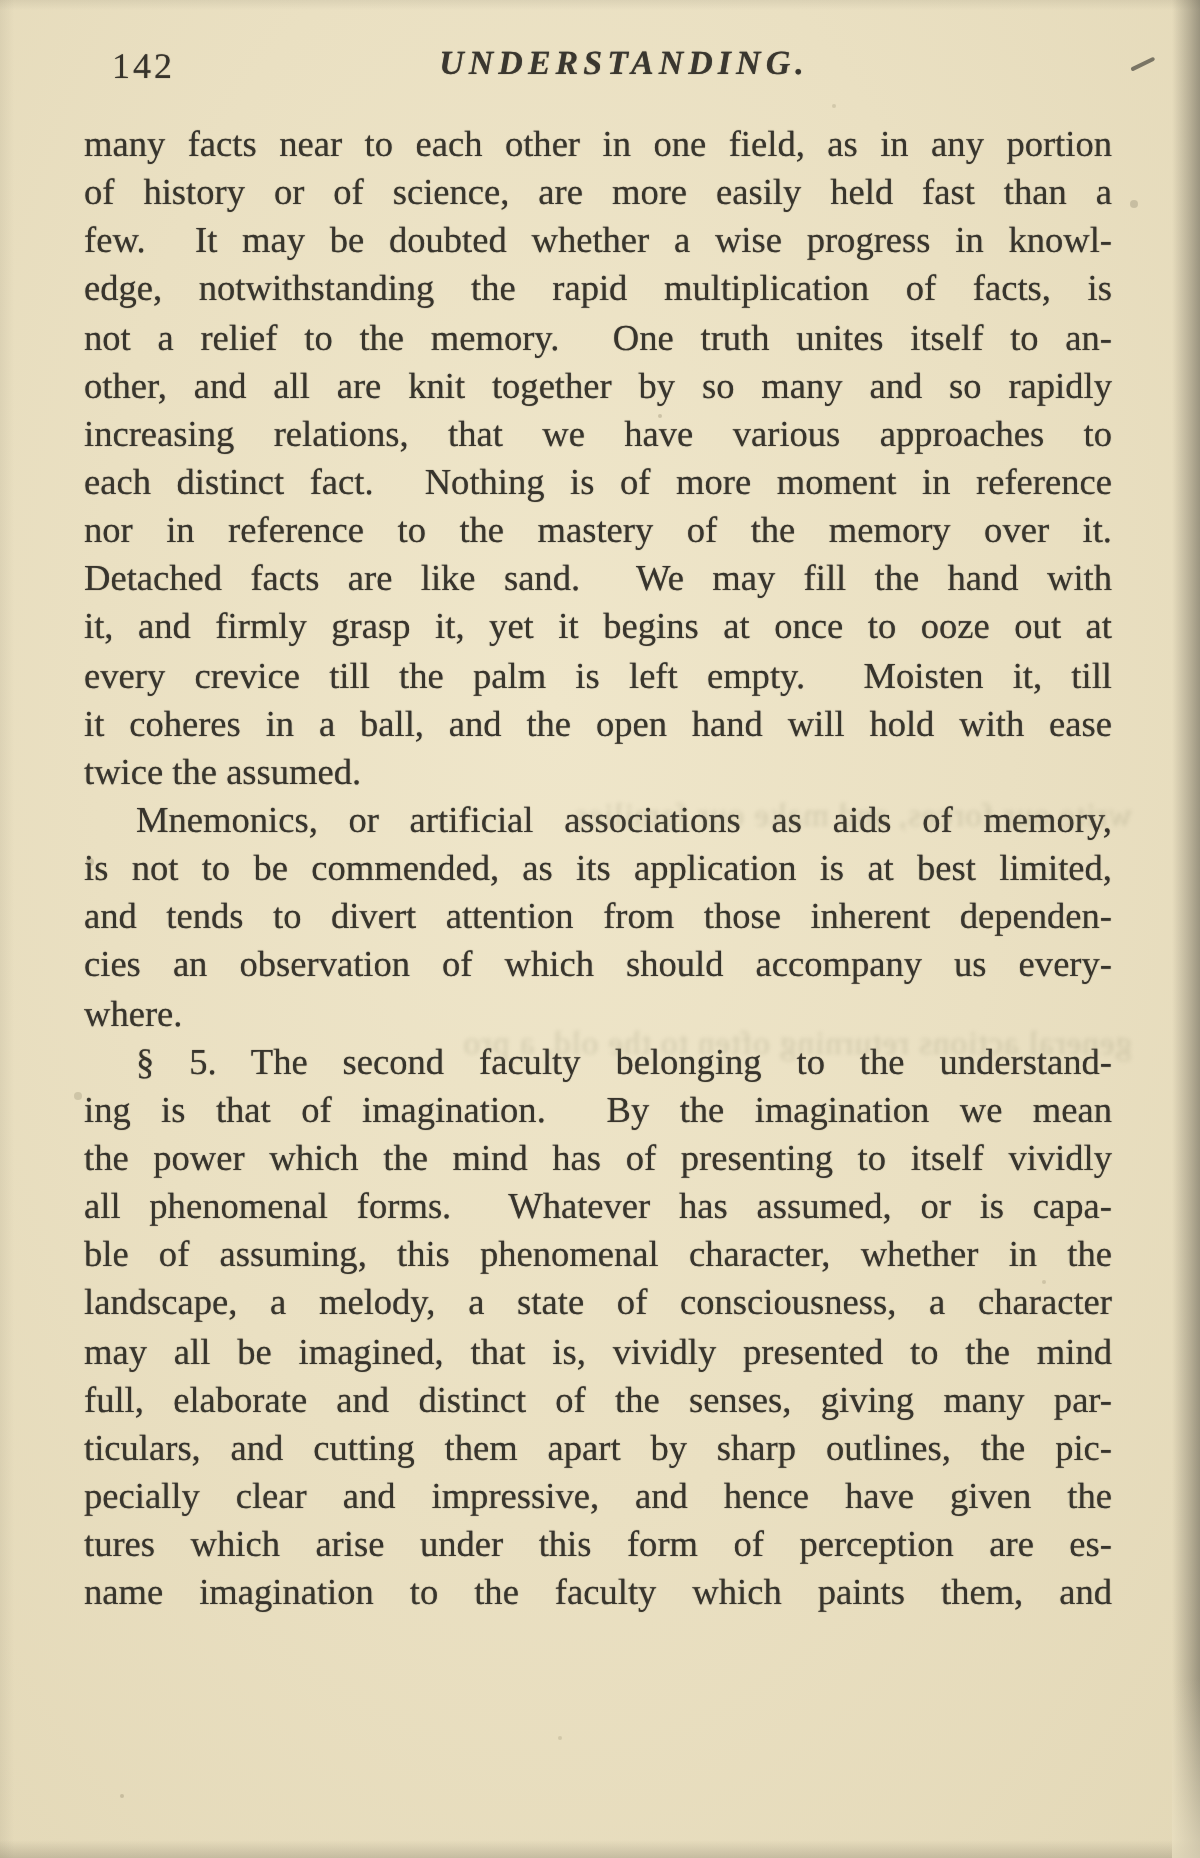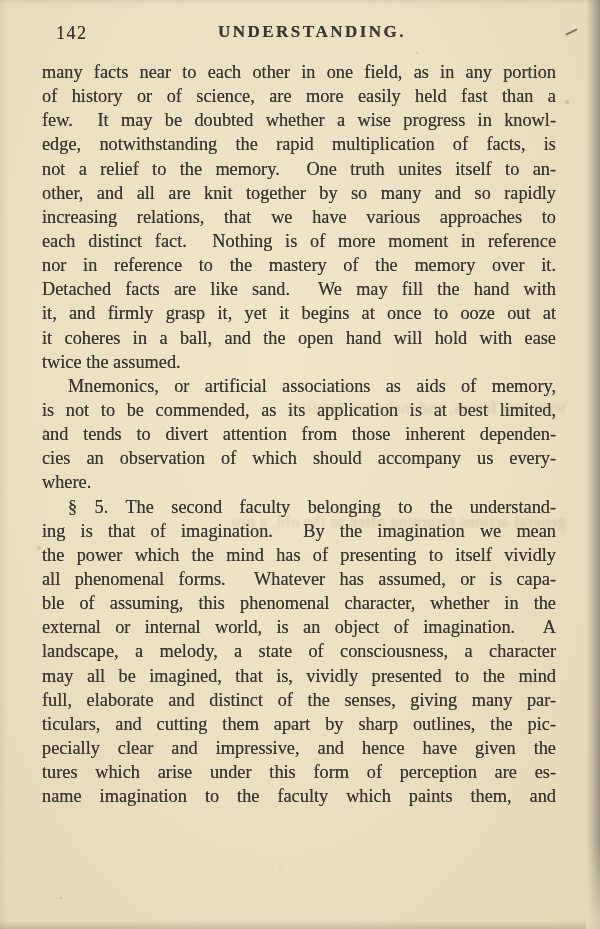--- a/index.html
+++ b/index.html
@@ -39,21 +39,21 @@
   
   .header { position: absolute; top: 22px; left: 55px; width: 514px; height: 26px; }
   .pagenum {
     position: absolute; left: 1px; top: 1px;
     font-size: 18px; letter-spacing: 1.5px; color: #37342c;
     text-shadow: 0 0 0.5px rgba(45,42,35,0.7);
     text-align: right;
   }
   .runhead {
     position: absolute; left: 0; right: 0; top: 0; text-align: center;
-    font-weight: 600; font-size: 17px;
+    font-style: italic; font-weight: 600; font-size: 17px;
     letter-spacing: 2.5px; color: #3a372f;
     text-shadow: 0 0 0.5px rgba(45,42,35,0.65);
   }
   
   .textblock {
     position: absolute; left: 42px; top: 60px; width: 514px;
     font-size: 18.3px; color: #38352d;
     text-shadow: 0 0 0.55px rgba(48,45,38,0.72);
   }
   .line {
@@ -107,33 +107,33 @@
       <div class="line">of history or of science, are more easily held fast than a</div>
       <div class="line">few.&nbsp; It may be doubted whether a wise progress in knowl-</div>
       <div class="line">edge, notwithstanding the rapid multiplication of facts, is</div>
       <div class="line">not a relief to the memory.&nbsp; One truth unites itself to an-</div>
       <div class="line">other, and all are knit together by so many and so rapidly</div>
       <div class="line">increasing relations, that we have various approaches to</div>
       <div class="line">each distinct fact.&nbsp; Nothing is of more moment in reference</div>
       <div class="line">nor in reference to the mastery of the memory over it.</div>
       <div class="line">Detached facts are like sand.&nbsp; We may fill the hand with</div>
       <div class="line">it, and firmly grasp it, yet it begins at once to ooze out at</div>
+      <div class="line">every crevice till the palm is left empty.&nbsp; Moisten it, till</div>
       <div class="line">it coheres in a ball, and the open hand will hold with ease</div>
       <div class="line flush">twice the assumed.</div>
       <div class="line indent">Mnemonics, or artificial associations as aids of memory,</div>
       <div class="line">is not to be commended, as its application is at best limited,</div>
       <div class="line">and tends to divert attention from those inherent dependen-</div>
       <div class="line">cies an observation of which should accompany us every-</div>
       <div class="line flush">where.</div>
       <div class="line indent">§ 5. The second faculty belonging to the understand-</div>
       <div class="line">ing is that of imagination.&nbsp; By the imagination we mean</div>
       <div class="line">the power which the mind has of presenting to itself vividly</div>
       <div class="line">all phenomenal forms.&nbsp; Whatever has assumed, or is capa-</div>
       <div class="line">ble of assuming, this phenomenal character, whether in the</div>
-      <div class="line">external or internal world, is an object of imagination.&nbsp; A</div>
       <div class="line">landscape, a melody, a state of consciousness, a character</div>
       <div class="line">may all be imagined, that is, vividly presented to the mind</div>
       <div class="line">full, elaborate and distinct of the senses, giving many par-</div>
       <div class="line">ticulars, and cutting them apart by sharp outlines, the pic-</div>
       <div class="line">pecially clear and impressive, and hence have given the</div>
       <div class="line">tures which arise under this form of perception are es-</div>
       <div class="line">name imagination to the faculty which paints them, and</div>
     </div>
 
   <div class="ghost ghost1">write our forces, and make our families</div>

